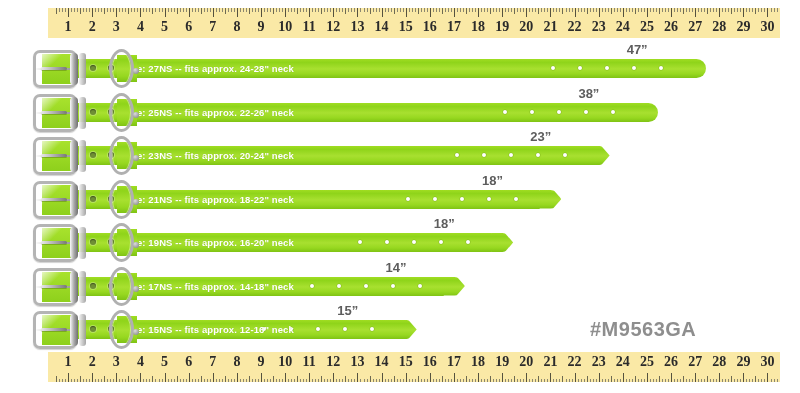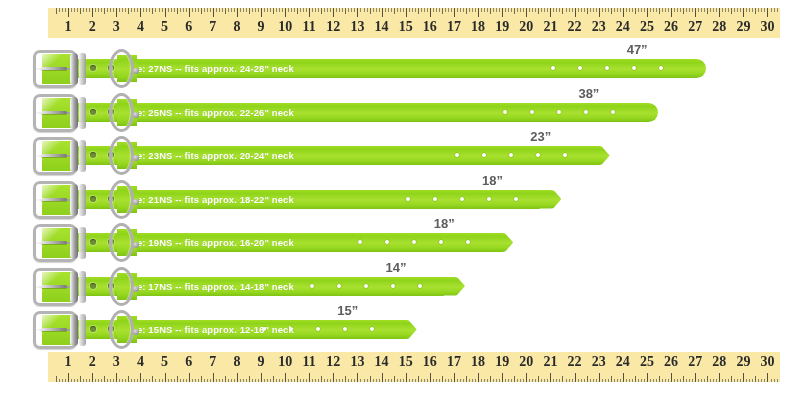--- a/index.html
+++ b/index.html
@@ -759,20 +759,21 @@
           <div class="keeper"></div>
           <div class="dring">
             <div class="dring-mask"></div>
             <div class="dring-ring2"></div>
             <div class="dring-stud"></div>
           </div>
         </div>
       </div>
     </div>
 
+  <div class="product-code">#M9563GA</div>
 
   <div class="ruler ruler-bot">
     <div class="ruler-nums">
         <div class="rnum" style="left: 20.0593px;">1</div>
         <div class="rnum" style="left: 44.1779px;">2</div>
         <div class="rnum" style="left: 68.2965px;">3</div>
         <div class="rnum" style="left: 92.4152px;">4</div>
         <div class="rnum" style="left: 116.534px;">5</div>
         <div class="rnum" style="left: 140.652px;">6</div>
         <div class="rnum" style="left: 164.771px;">7</div>

